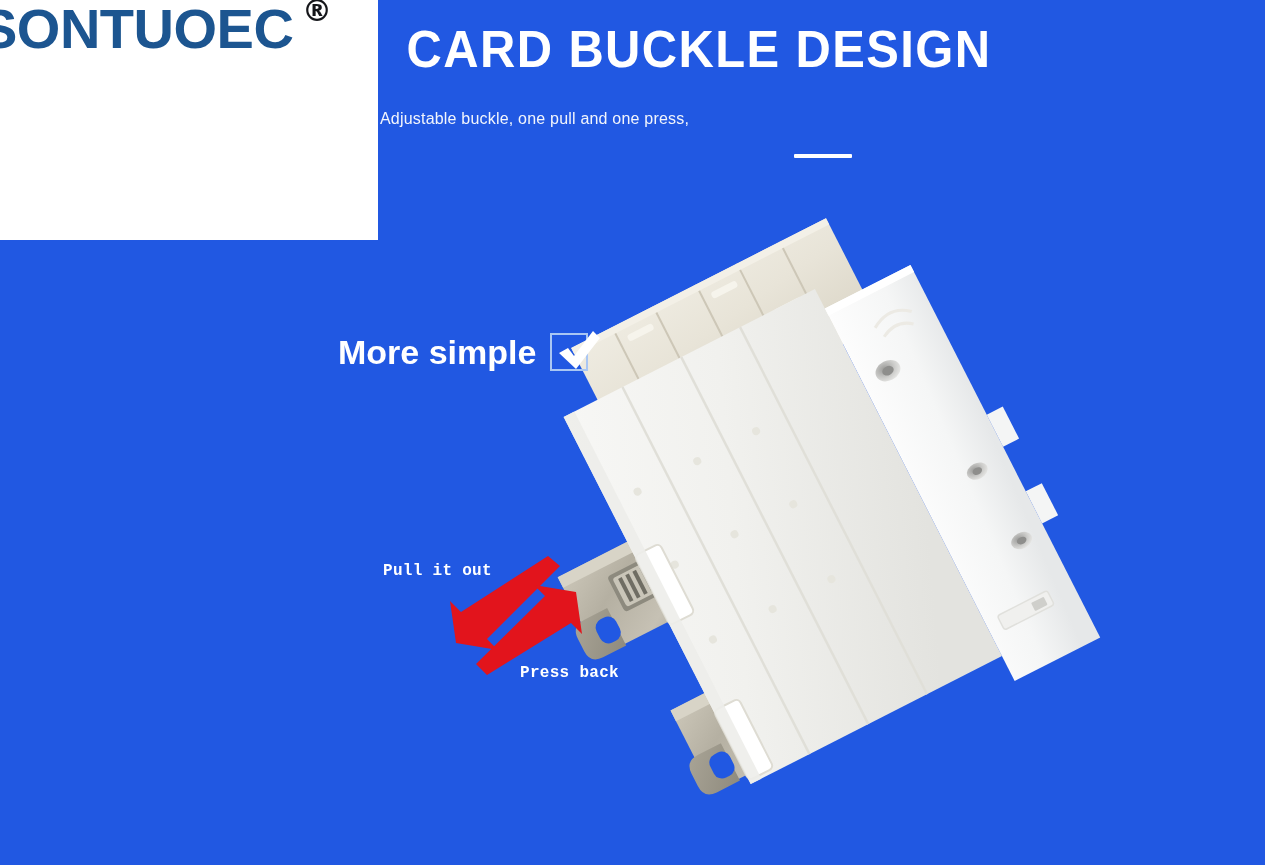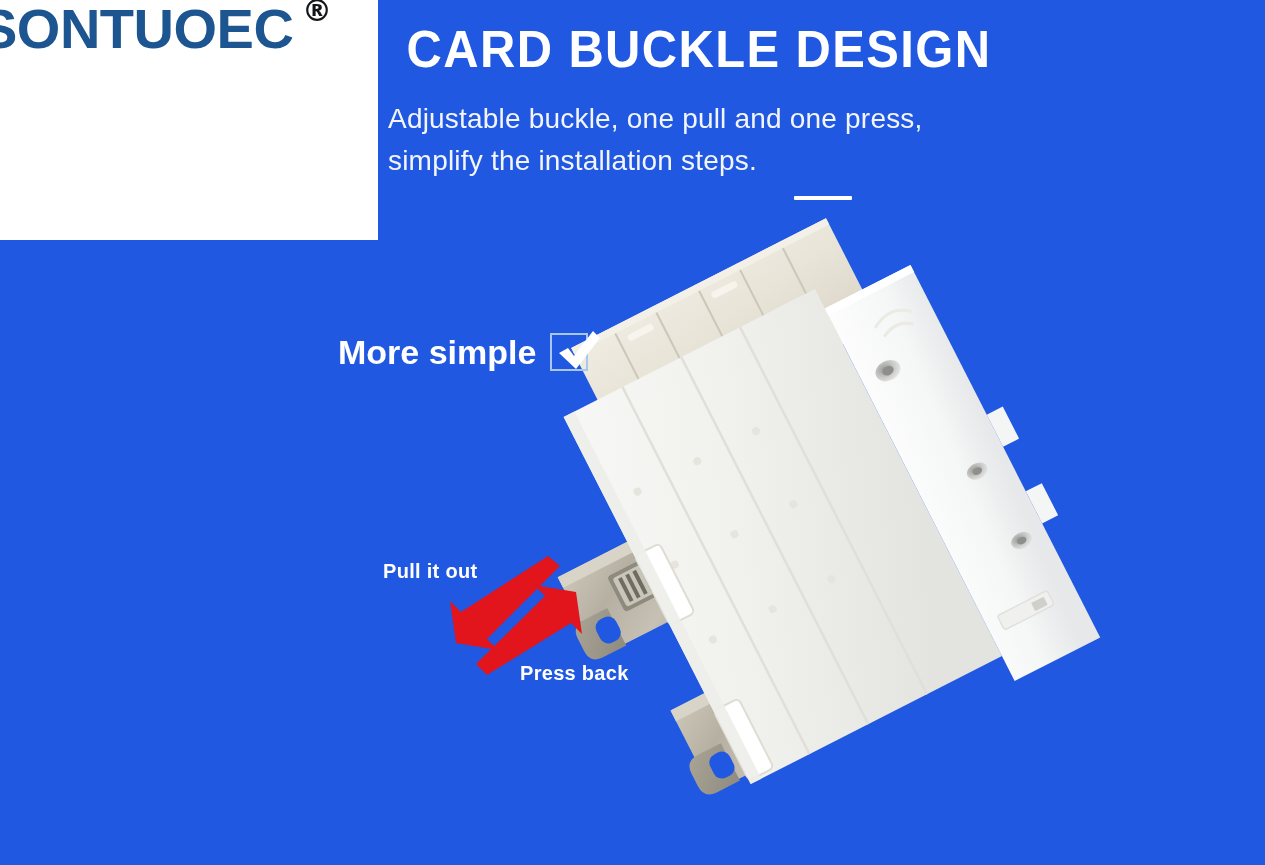--- a/index.html
+++ b/index.html
@@ -64,24 +64,24 @@
     font-weight: 700;
     font-size: 52px;
     line-height: 62px;
     color: #ffffff;
     letter-spacing: 1.5px;
     transform: scaleX(0.94);
     margin: 0;
     white-space: nowrap;
   }
   .subline {
-    margin: 8px;
+    margin: 0;
     font-family: "Liberation Sans", "DejaVu Sans", sans-serif;
     font-weight: 400;
-    font-size: 28px;
+    font-size: 16px;
     line-height: 34px;
     color: #f2f5fc;
     letter-spacing: 0.2px;
   }
   .sub-wrap { margin-top: 22px; }
   .divider {
     margin: 18px auto 0 auto;
     width: 58px;
     height: 4px;
     background: #ffffff;
@@ -112,23 +112,23 @@
     height: 38px;
     box-sizing: border-box;
     border: 2px solid #a9c6f3;
     overflow: visible;
   }
   .checkbox svg { position: absolute; left: -5px; top: -13px; overflow: visible; }
 
   
   .annot {
     position: absolute;
-    font-family: Liberation Sans, sans-serif;
-    font-weight: 700;
-    font-size: 20px;
+    font-family: Liberation Mono, monospace;
+    font-weight: 700;
+    font-size: 16px;
     line-height: 30px;
     color: #ffffff;
     white-space: nowrap;
     letter-spacing: 0.3px;
   }
   .annot-pull { left: 383px; top: 556px; }
   .annot-press { left: 520px; top: 658px; }
 
   
   .layer {
@@ -296,21 +296,20 @@
 
   <div class="logo-plate">
     <span class="logo-wordmark">SONTUOEC</span>
     <span class="logo-reg">®</span>
   </div>
 
   <div class="header-block">
     <h1 class="headline">CARD BUCKLE DESIGN</h1>
     <div class="sub-wrap">
       <p class="subline">Adjustable buckle, one pull and one press,</p>
-      <p class="subline">simplify the installation steps.</p>
     </div>
     <div class="divider"></div>
   </div>
 
   <div class="callout">
     <span class="callout-text">More simple</span>
     <span class="checkbox">
       <svg width="56" height="56" viewBox="0 0 56 56" xmlns="http://www.w3.org/2000/svg">
         <path d="M12,31 L21,26 L27,34 L46,9 L53,16 L29,47 Z" fill="#ffffff"></path>
       </svg>

